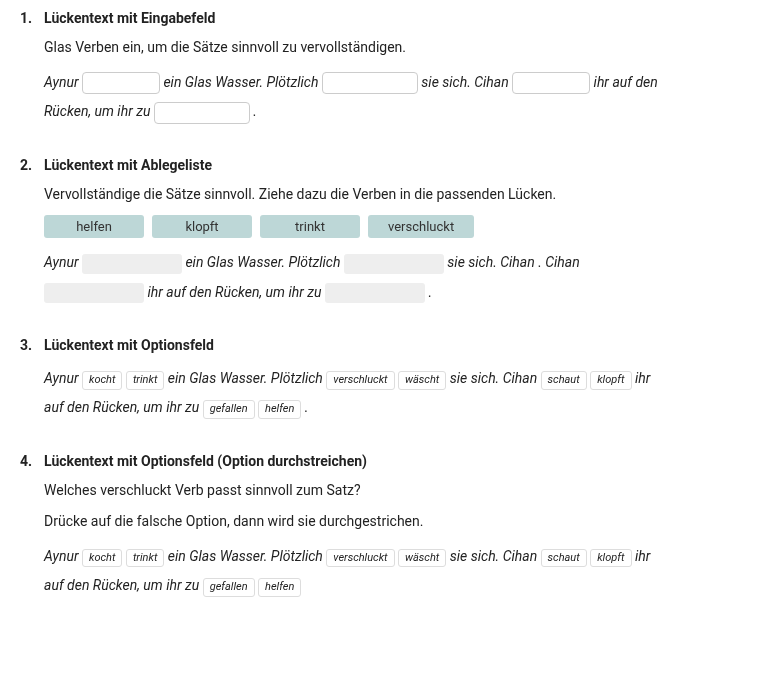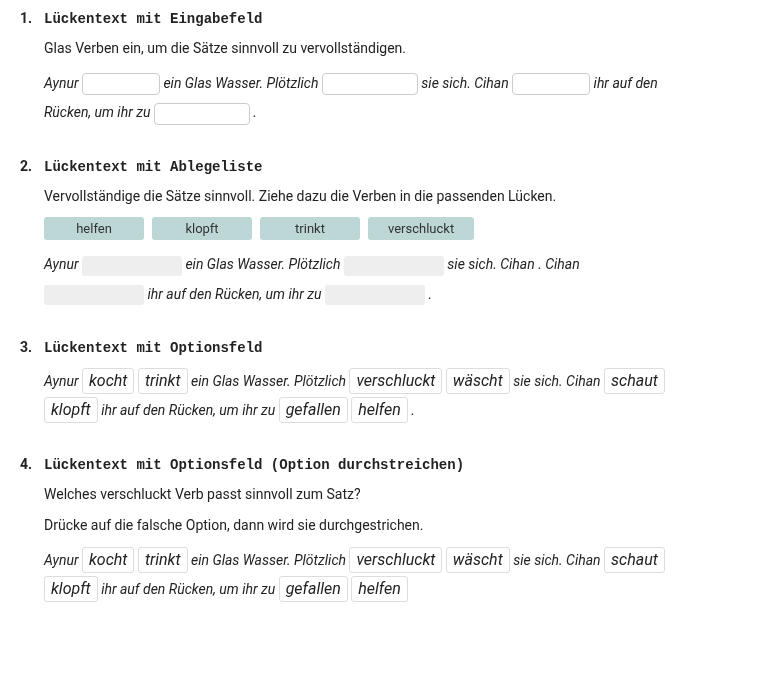--- a/index.html
+++ b/index.html
@@ -24,21 +24,20 @@
     align-items: baseline;
     font-weight: 700;
     margin-bottom: 8px;
   }
   .ex-num {
     width: 24px;
     flex: 0 0 24px;
   }
   .ex-title {
     font-weight: 700;
-    font-family: Liberation Mono, monospace;
   }
   .ex-body {
     margin-left: 24px;
   }
   .instruction {
     margin-bottom: 10px;
   }
   .sentence {
     line-height: 2.1;
     font-style: italic;
@@ -75,21 +74,21 @@
     height: 20px;
     width: 100px;
     vertical-align: middle;
   }
   .opt {
     display: inline-block;
     border: 1px solid #ddd;
     border-radius: 3px;
     padding: 0px 6px;
     margin: 0 0px;
-    font-size: 16px;
+    font-size: 11px;
     background: #fff;
     line-height: 1.5;
   }
 </style>
 </head>
 <body>
 
 <div class="page">
 
   <div class="exercise">

